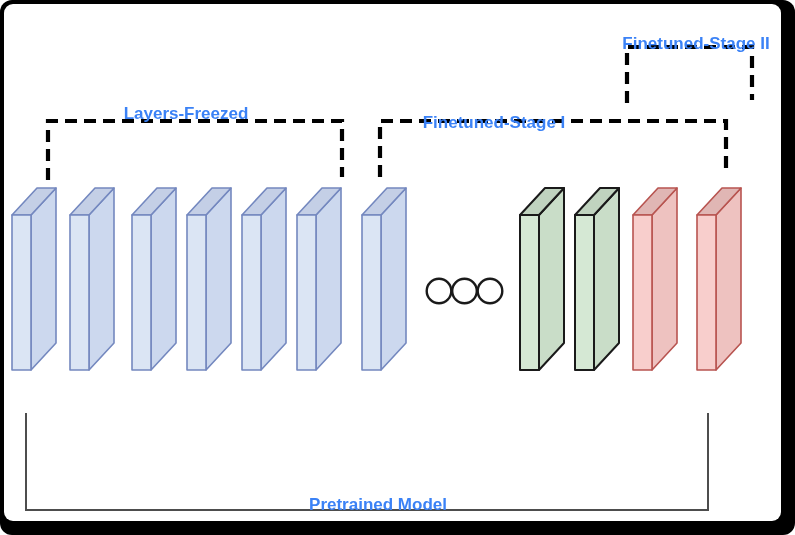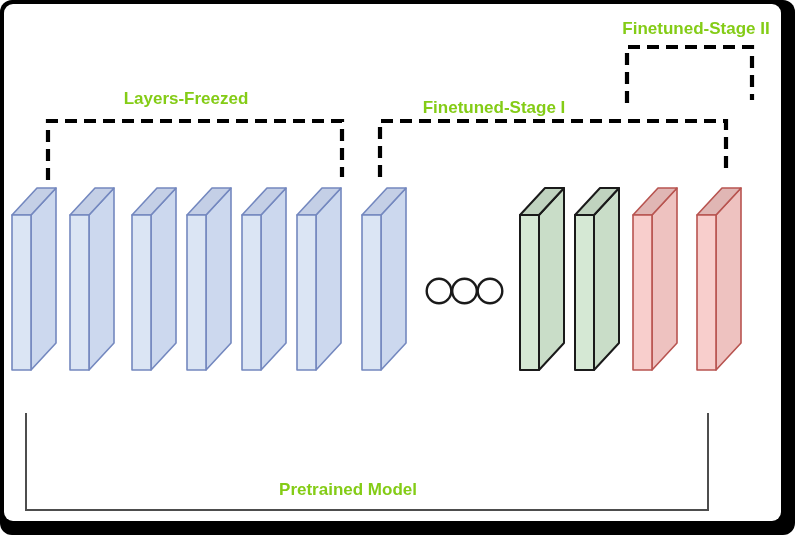--- a/index.html
+++ b/index.html
@@ -21,27 +21,28 @@
     position:absolute;left:0;top:0;width:795px;height:535px;
   }
   .dash{fill:none;stroke-width:4.2;stroke-dasharray:12 7;stroke-linecap:butt;}
   .solid{fill:none;stroke-width:2;}
   .lbl{
     position:absolute;
     transform:translateX(-50%);
     font-weight:bold;
     font-size:17px;
     line-height:20px;
-    color:#84cc16;
+    color:#3b82f6;
     white-space:nowrap;
+    margin-top:15px;
   }
   #lbl-freezed{left:168px;top:89px;padding-left:36px;}
   #lbl-stage1{left:494px;top:98px;}
   #lbl-stage2{left:696px;top:19px;}
-  #lbl-pretrained{left:348px;top:480px;}
+  #lbl-pretrained{left:378px;top:480px;}
 </style>
 </head>
 <body>
 
 <div id="canvas">
   <div id="panel"></div>
 
   <svg id="overlay" viewBox="0 0 795 535" xmlns="http://www.w3.org/2000/svg">
 
     <path class="dash" d="M48 180 V121 H342 V177" stroke="#000000"></path>

